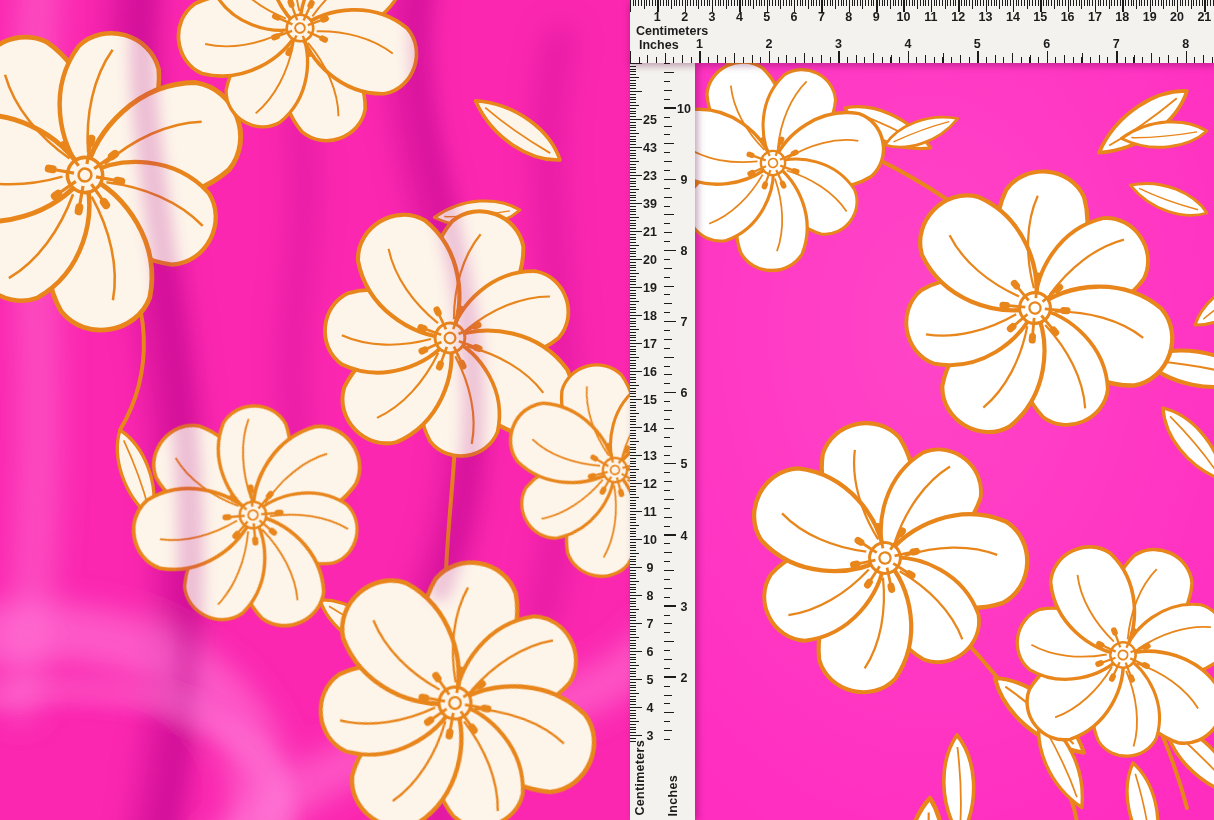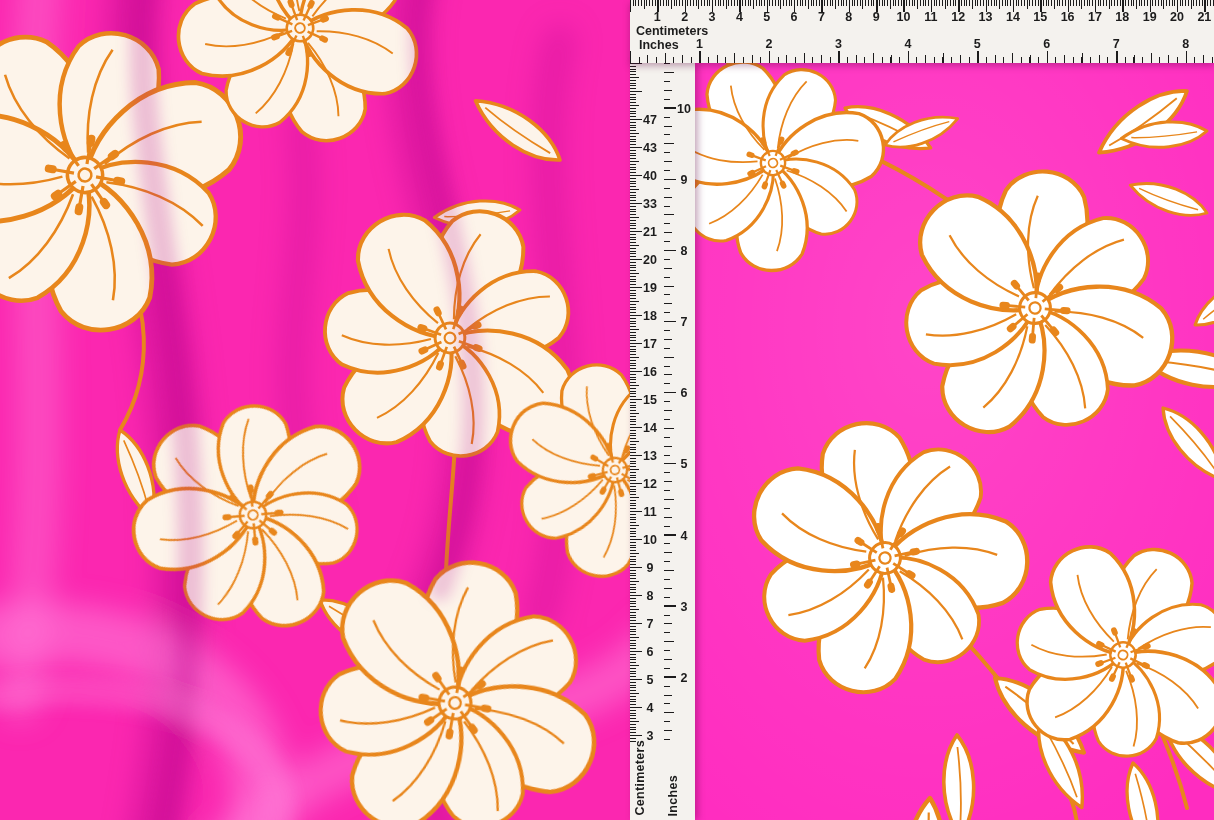--- a/index.html
+++ b/index.html
@@ -296,24 +296,24 @@
   <div id="side-ruler">
     <div class="ty mm"></div>
     <div class="ty hf"></div>
     <div class="ty cm"></div>
     <div class="ty i8"></div>
     <div class="ty i4"></div>
     <div class="ty i2"></div>
     <div class="ty i1"></div>
     <div class="mask"></div>
     <div class="vcol" id="sideCm">
-        <span style="top: 57px;">47</span>
+        <span style="top: 57px;">25</span>
         <span style="top: 85px;">43</span>
-        <span style="top: 113px;">40</span>
-        <span style="top: 141px;">33</span>
+        <span style="top: 113px;">23</span>
+        <span style="top: 141px;">39</span>
         <span style="top: 169px;">21</span>
         <span style="top: 197px;">20</span>
         <span style="top: 225px;">19</span>
         <span style="top: 253px;">18</span>
         <span style="top: 281px;">17</span>
         <span style="top: 309px;">16</span>
         <span style="top: 337px;">15</span>
         <span style="top: 365px;">14</span>
         <span style="top: 393px;">13</span>
         <span style="top: 421px;">12</span>

